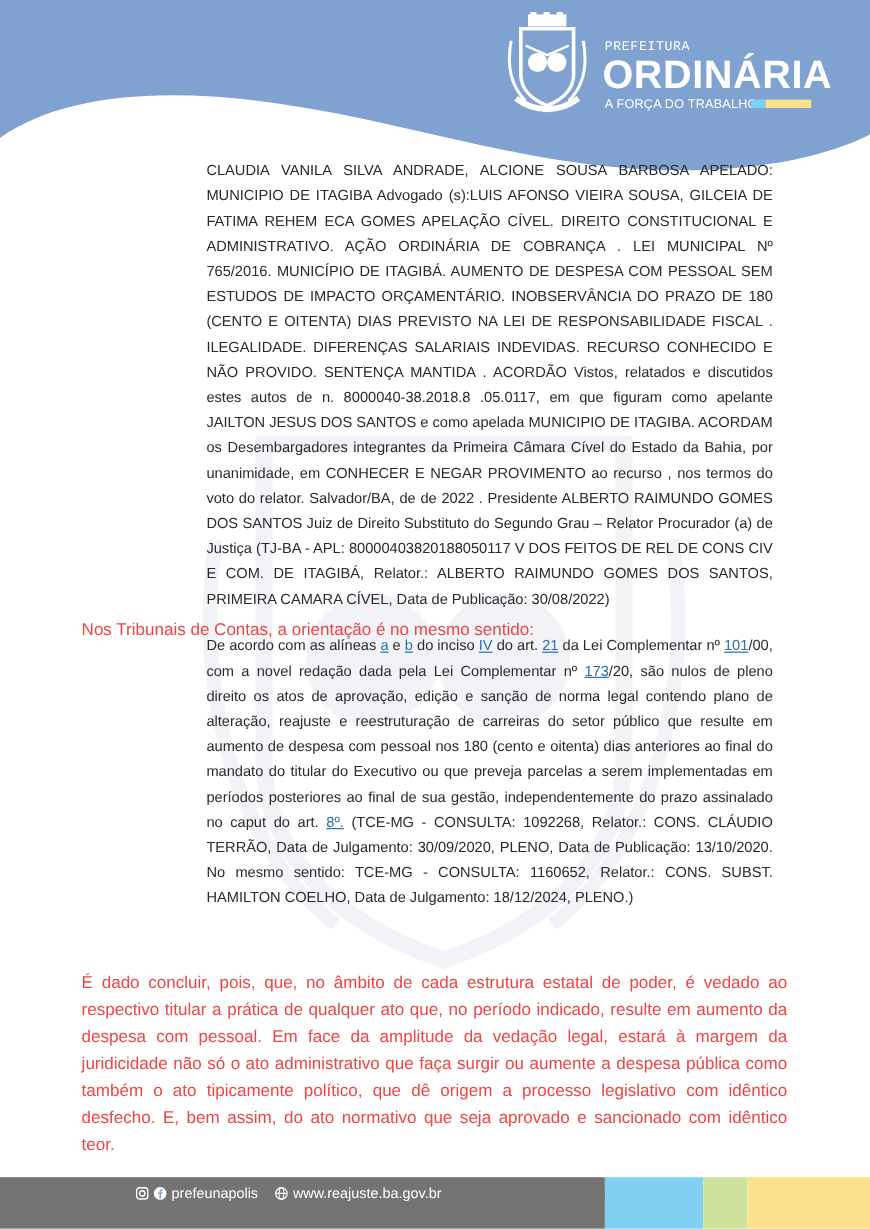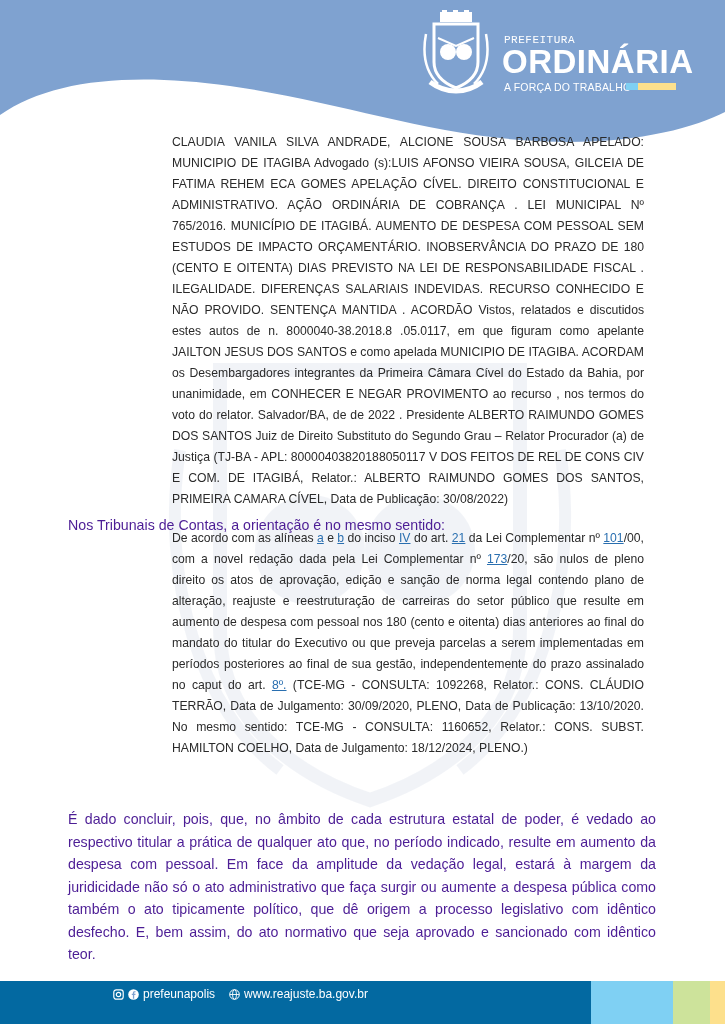--- a/index.html
+++ b/index.html
@@ -19,28 +19,28 @@
   .slogan-bar span { display: block; height: 7px; }
 
   .watermark { position: absolute; left: 160px; top: 330px; width: 420px; height: 480px; opacity: 0.06; }
 
   .quote {
     position: absolute; left: 172px; width: 472px;
     font-size: 12.2px; line-height: 21px; text-align: justify; color: #2a2a2a;
   }
   .quote1 { top: 132px; }
   .quote2 { top: 528px; }
-  .para { position: absolute; left: 68px; width: 588px; font-size: 14.2px; line-height: 22.5px; color: #4c1d95; text-align: justify; }
+  .para { position: absolute; left: 68px; width: 588px; font-size: 14.2px; line-height: 22.5px; color: #ef4444; text-align: justify; }
   .para-intro { top: 514px; }
   .para-main { top: 808px; }
   .link { color: #2a6fb0; text-decoration: underline; }
 
   .footer-address { position: absolute; left: 0; width: 725px; top: 957px; text-align: center; font-size: 12px; color: #8a8a8a; margin-top: 32px; }
   .footer-bar { position: absolute; left: 0; top: 981px; width: 725px; height: 43px; display: flex; }
-  .footer-blue { width: 591px; height: 100%; background: #0369a1; position: relative; }
+  .footer-blue { width: 504px; height: 100%; background: #737373; position: relative; }
   .footer-sky { width: 82px; height: 100%; background: #7fd0f3; }
   .footer-green { width: 37px; height: 100%; background: #cde39b; }
   .footer-yellow { flex: 1; height: 100%; background: #fde08c; }
   .footer-social { position: absolute; left: 113px; top: 6px; color: #ffffff; font-size: 12px; display: flex; align-items: center; gap: 4px; }
   .ico { display: inline-flex; align-items: center; justify-content: center; width: 11px; height: 11px; }
 </style>
 </head>
 <body>
 
 <svg class="header-wave" viewBox="0 0 725 145" preserveAspectRatio="none">

